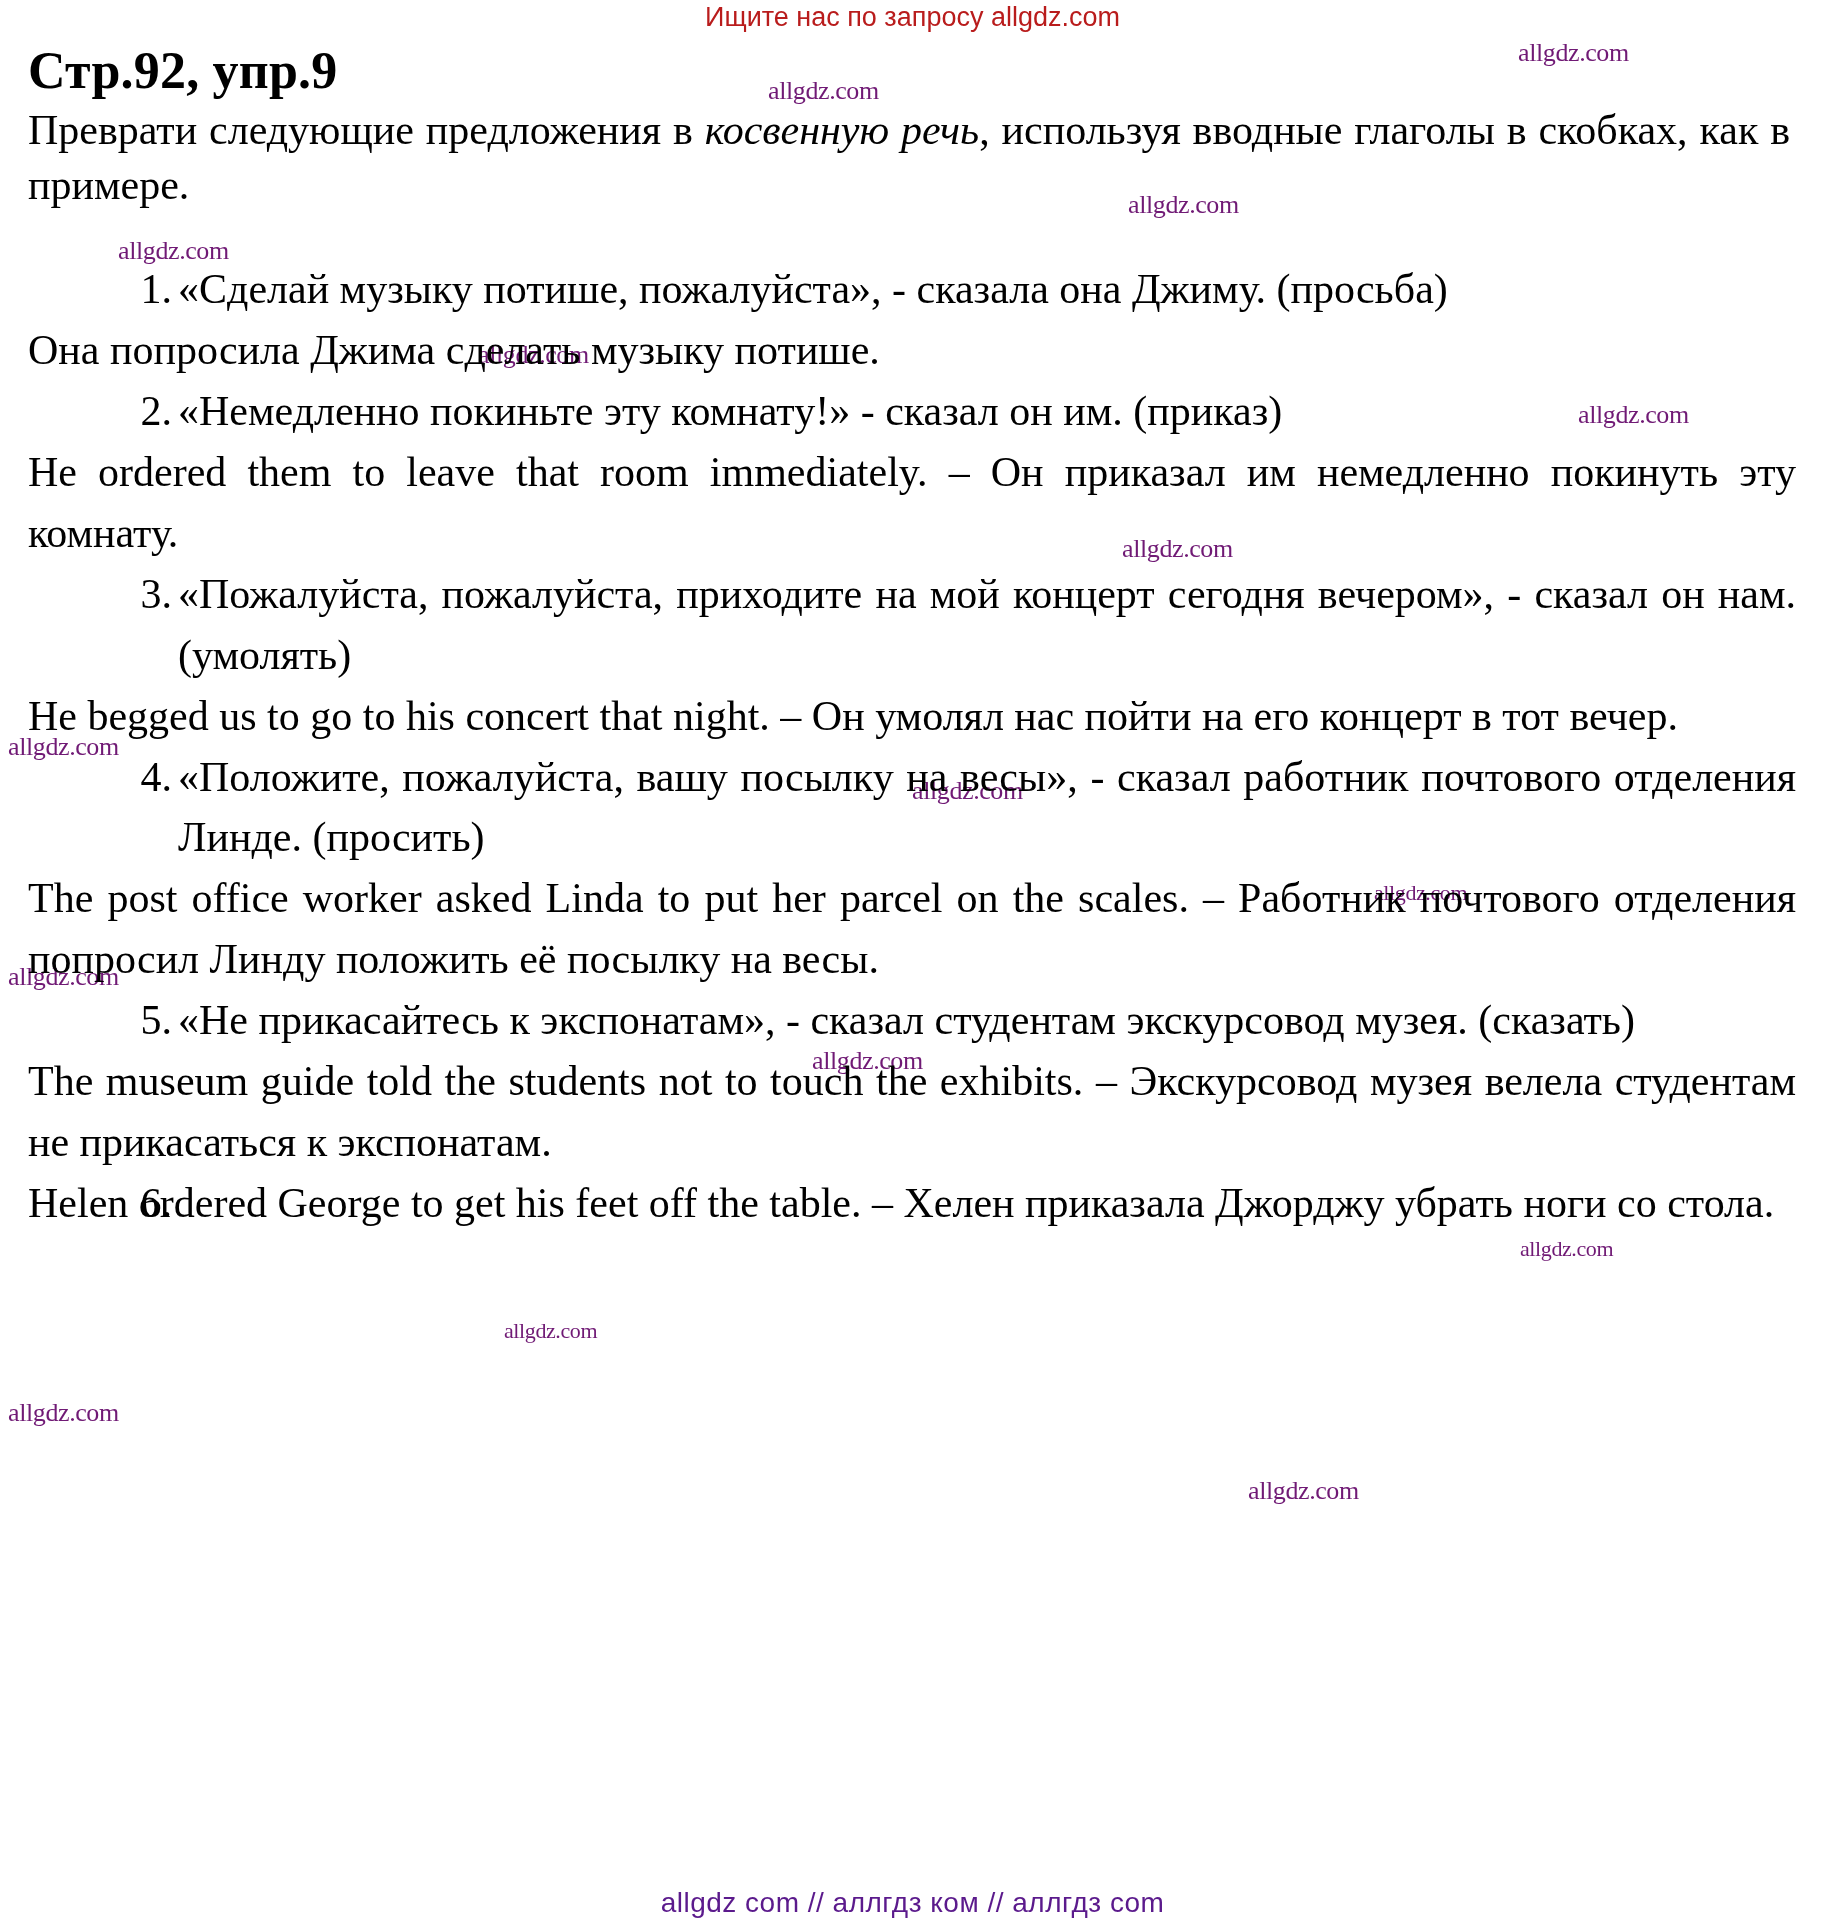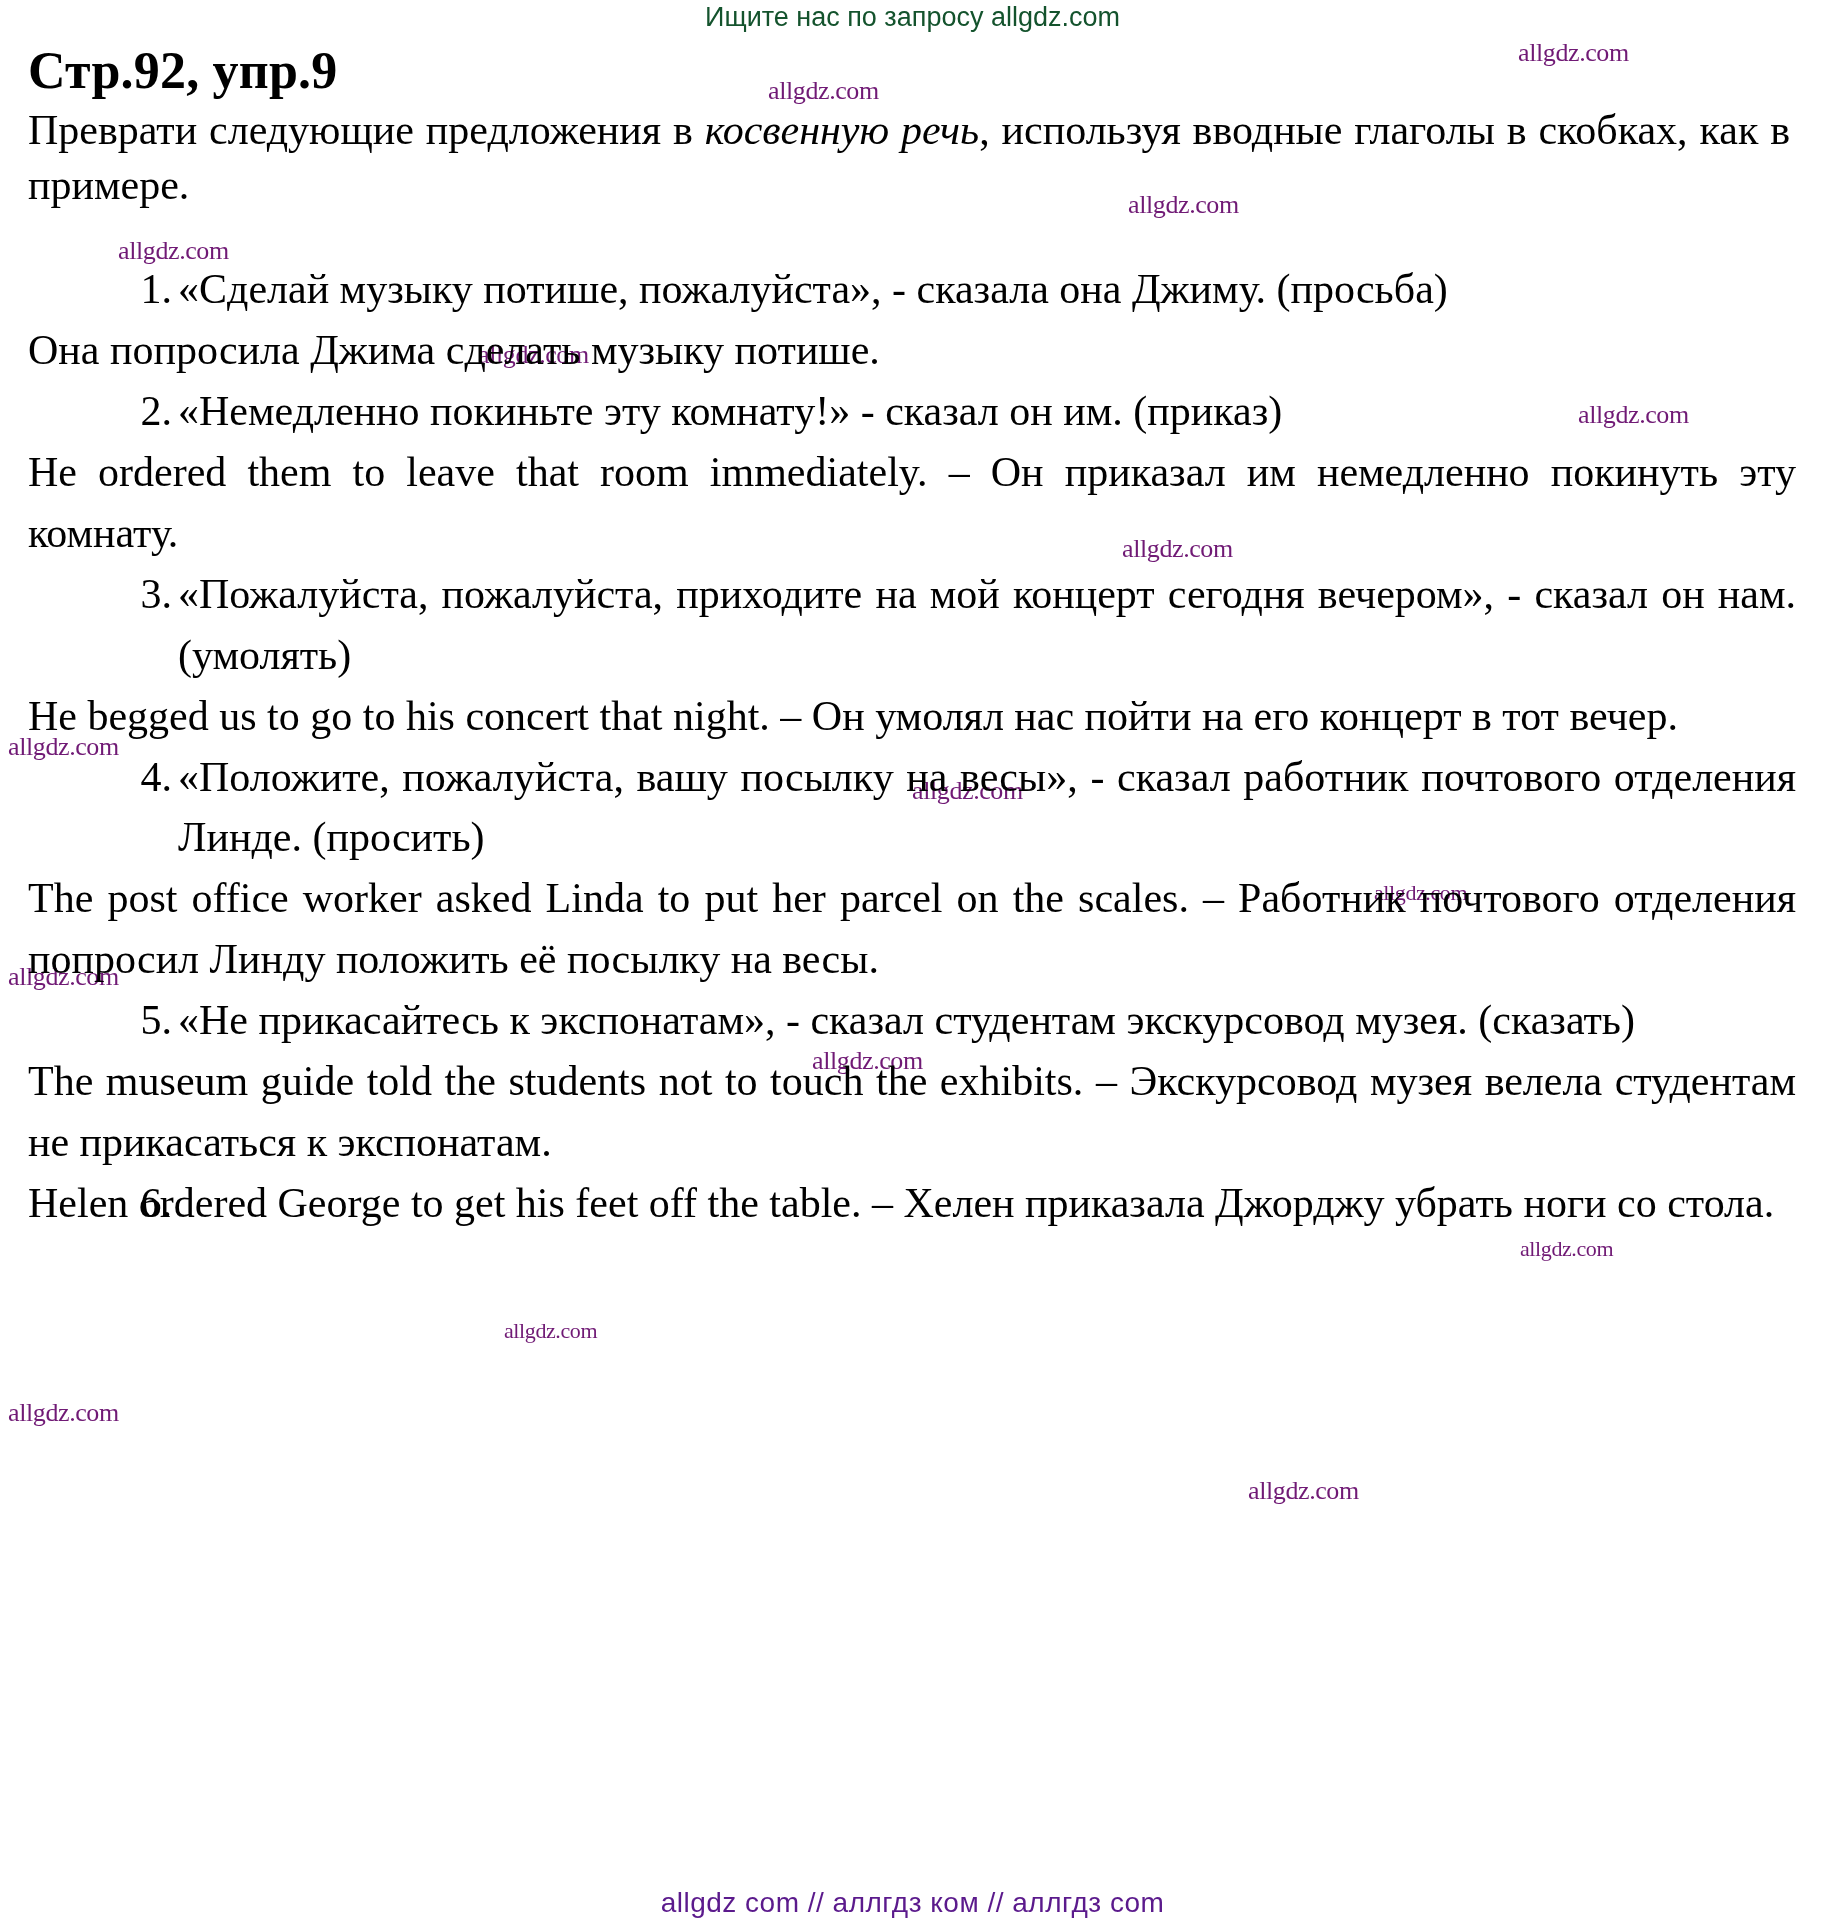--- a/index.html
+++ b/index.html
@@ -29,21 +29,21 @@
   .wm-sm { font-size: 22px; }
 
   .top-banner {
     position: absolute;
     top: 2px;
     left: 0;
     width: 1825px;
     text-align: center;
     font-family: "Liberation Sans", "DejaVu Sans", sans-serif;
     font-size: 27px;
-    color: #14532d;
+    color: #b91c1c;
     white-space: nowrap;
   }
 
   .footer {
     position: absolute;
     bottom: 0;
     left: 0;
     width: 1825px;
     text-align: center;
     font-family: "Liberation Sans", "DejaVu Sans", sans-serif;

